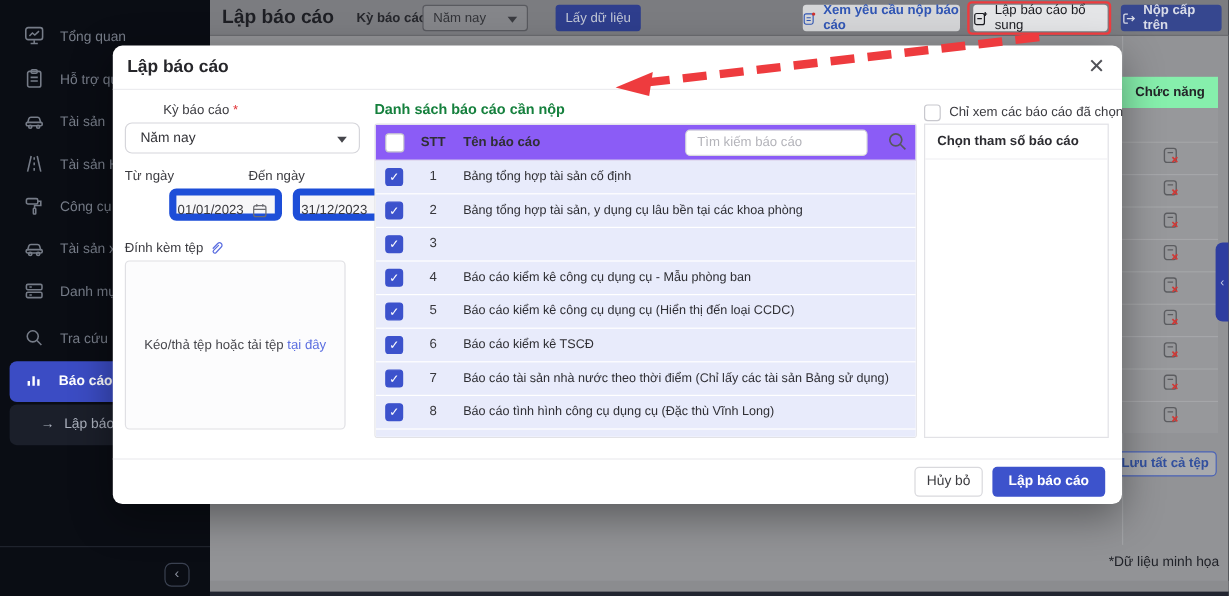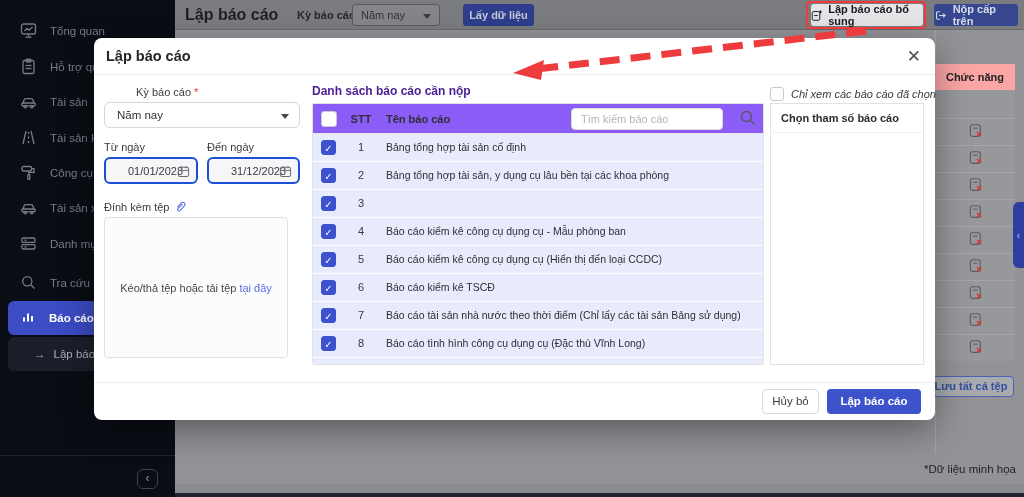--- a/index.html
+++ b/index.html
@@ -15,30 +15,30 @@
   .side-sub { position:absolute; left:8px; width:167px; height:34px; background:#1b1f2a; border-radius:6px; display:flex; align-items:center; gap:8px; padding-left:26px; color:#aab0bc; font-size:11.5px; }
   .side-divider { position:absolute; left:0; top:455px; width:175px; height:1px; background:#1f232d; }
   .collapse-btn { position:absolute; left:137px; top:469px; width:21px; height:20px; border:1.5px solid #3a4150; border-radius:6px; color:#8b919e; font-size:12px; text-align:center; line-height:17px; }
 
   
   .topbar { position:absolute; left:175px; top:0; width:849px; height:30px; background:#7b7c80; border-bottom:1px solid #6b6c70; z-index:2; }
   .tb-title { position:absolute; left:10px; top:0; height:30px; line-height:30px; font-size:16px; font-weight:bold; color:#1e1f24; }
   .tb-period-label { position:absolute; left:122px; top:0; height:30px; line-height:30px; font-size:11px; font-weight:bold; color:#26272c; }
   .tb-select { position:absolute; left:177px; top:4px; width:88px; height:22px; background:#85868a; border:1px solid #595a5f; border-radius:3px; font-size:11px; color:#323338; line-height:20px; padding-left:8px; }
   .tb-select .caret { position:absolute; right:8px; top:9px; width:0; height:0; border-left:4px solid transparent; border-right:4px solid transparent; border-top:5px solid #3a3b40; }
-  .tb-btn { position:absolute; top:4px; height:22px; border-radius:3px; font-size:11px; display:flex; align-items:center; justify-content:center; gap:6px;font-weight:bold; }
+  .tb-btn { position:absolute; top:4px; height:22px; border-radius:3px; font-size:11px; display:flex; align-items:center; justify-content:center; gap:6px; }
   .tb-getdata { left:288px; width:71px; background:#2e3e8d; color:#c3c8d6; }
   .tb-view { left:494px; width:131px; background:#d5d6d8; color:#3156b4; font-weight:bold; }
   .tb-supp { left:636px; width:112px; background:#e4e5e7; color:#1a1b20; }
   .tb-submit { left:759px; width:84px; background:#36478f; color:#d9dce8; font-weight:bold; }
 
   
   .content { position:absolute; left:175px; top:30px; width:849px; height:467px; background:#929396; z-index:1; }
   .fn-col-border { position:absolute; left:760px; top:0; width:1px; height:424px; background:#a2a3a6; }
-  .fn-header { position:absolute; left:760px; top:34px; width:80px; height:26px; background:#fca5a5; color:#222327; font-size:11px; font-weight:bold; text-align:center; line-height:26px; }
+  .fn-header { position:absolute; left:760px; top:34px; width:80px; height:26px; background:#86efac; color:#222327; font-size:11px; font-weight:bold; text-align:center; line-height:26px; }
   .fn-rows { position:absolute; left:760px; top:60px; width:80px; }
   .fn-row { height:27px; background:#97989b; border-top:1px solid #a5a6a9; display:flex; align-items:center; justify-content:center; }
   .fn-row.empty { height:28px; border-top:none; }
   .save-all { position:absolute; left:753px; top:346px; width:86px; height:21px; background:#a8aaae; border:1.5px solid #4a62b6; border-radius:4px; color:#32509e; font-size:11px; font-weight:bold; text-align:center; line-height:18px; }
   .demo-note { position:absolute; right:8px; top:433px; font-size:11.5px; color:#202228; }
   .strip1 { position:absolute; left:0; top:454px; width:849px; height:9px; background:#8b8c8f; }
   .strip2 { position:absolute; left:0; top:463px; width:849px; height:4px; background:#222530; }
   .edge-tab { position:absolute; left:838px; top:172px; width:11px; height:66px; background:#2e3da0; border-radius:6px 0 0 6px; color:#c6cce4; font-size:10px; display:flex; align-items:center; justify-content:center; }
 
   
@@ -46,45 +46,45 @@
   .m-header { position:absolute; left:0; top:0; width:100%; height:37px; border-bottom:1px solid #ececef; }
   .m-title { position:absolute; left:12px; top:10px; font-size:14.5px; font-weight:bold; color:#26262a; }
   .m-close { position:absolute; right:14px; top:8px; font-size:17px; color:#515258; cursor:default; }
   .m-label { font-size:11px; color:#3b3b40; }
   .req { color:#e2383b; }
   .m-kyb-label { position:absolute; left:10px; top:48px;padding-left:32px; }
   .m-select { position:absolute; left:10px; top:64px; width:196px; height:26px; border:1px solid #d6d6db; border-radius:6px; font-size:11.5px; color:#323237; line-height:24px; padding-left:12px; background:#fff; }
   .m-select .caret { position:absolute; right:10px; top:11px; width:0; height:0; border-left:4px solid transparent; border-right:4px solid transparent; border-top:5px solid #45464b; }
   .m-from-label { position:absolute; left:10px; top:103px; }
   .m-to-label { position:absolute; left:113px; top:103px; }
-  .m-date { position:absolute; top:119px; height:27px; background:#f6f6f8; border:2px solid #1d4ed8; border-radius:6px; font-size:11px; color:#3a3a3f; line-height:25px; padding-left:22px; }
+  .m-date { position:absolute; top:119px; height:27px; background:#f6f6f8; border:6px solid #1d4ed8; border-radius:6px; font-size:11px; color:#3a3a3f; line-height:25px; padding-left:1px;margin-left:37px; }
   .m-date-from { left:10px; width:94px; }
   .m-date-to { left:113px; width:93px; }
   .m-date svg { position:absolute; right:6px; top:6px; }
   .m-attach { position:absolute; left:10px; top:162px; display:flex; align-items:center; gap:5px; }
   .dropzone { position:absolute; left:10px; top:179px; width:184px; height:141px; border:1px solid #e0e0e4; border-radius:4px; background:#fcfcfd; display:flex; align-items:center; justify-content:center; font-size:11px; color:#48484e; }
   .dz-link { color:#5b6ee0; margin-left:3px;text-align:center; }
 
-  .list-title { position:absolute; left:218px; top:46px; font-size:12px; font-weight:bold; color:#4c1d95; }
+  .list-title { position:absolute; left:218px; top:46px; font-size:12px; font-weight:bold; color:#15803d; }
   .rtable { position:absolute; left:218px; top:65px; width:452px; height:262px; border:1px solid #e2e2e6; border-radius:2px; background:#fff; overflow:hidden; }
   .rt-head { position:relative; height:30px; border-bottom:1px solid #e6e6ea; background:#8b5cf6; }
   .cb { width:16px; height:16px; border:1px solid #c8c8ce; border-radius:3px; background:#fff; display:inline-block; }
   .cb.checked { width:15px; height:15px; background:#3c52cc; border:1px solid #3c52cc; color:#fff; font-size:10px; text-align:center; line-height:15px; }
   .rt-head .cb { position:absolute; left:8px; top:7px; }
   .rt-stt { position:absolute; left:30px; top:0; width:36px; text-align:center; line-height:30px; font-size:11px; font-weight:bold; color:#2f2f34; }
   .rt-name { position:absolute; left:73px; top:0; line-height:30px; font-size:11px; font-weight:bold; color:#2f2f34; }
   .rt-search { position:absolute; left:258px; top:4px; width:152px; height:22px; border:1px solid #d8d8dd; border-radius:4px; font-size:11px; color:#b4b4ba; line-height:20px; padding-left:9px; background:#fff; }
   .rt-mag { position:absolute; left:426px; top:5px; }
   .rt-rows { position:absolute; left:0; top:30px; width:452px; height:232px; overflow:hidden; background:#fff; }
   .rrow { position:relative; height:27px; margin-bottom:1px; background:#e8ebfb; }
   .rrow .cb { position:absolute; left:8px; top:6px; }
   .rrow .stt { position:absolute; left:30px; top:0; width:36px; text-align:center; line-height:27px; font-size:11px; color:#37373c; }
   .rrow .rname { position:absolute; left:73px; top:0; line-height:27px; font-size:10.5px; color:#2e2e33; white-space:nowrap; }
 
-  .filter-check { position:absolute; left:676px; top:49px; display:flex; align-items:center; gap:7px; white-space:nowrap;font-style:italic; }
+  .filter-check { position:absolute; left:676px; top:49px; display:flex; align-items:center; gap:7px; white-space:nowrap; }
   .filter-check .cb { width:14px; height:14px; }
   .param-panel { position:absolute; left:676px; top:65px; width:154px; height:262px; border:1px solid #e2e2e6; background:#fff; }
   .param-header { padding:8px 10px; font-size:11px; font-weight:bold; color:#2c2c31; border-bottom:1px solid #f0f0f3; }
 
   .m-footer { position:absolute; left:0; top:344px; width:100%; height:38px; border-top:1px solid #ececef; display:flex; align-items:center; justify-content:flex-end; gap:8px; padding-right:14px; }
   .btn-cancel { width:57px; height:25px; background:#fff; border:1px solid #d9d9dd; border-radius:4px; font-size:11.5px; color:#3c3c40; text-align:center; line-height:23px; }
   .btn-primary { width:94px; height:25px; background:#3d53cc; border-radius:4px; font-size:11.5px; color:#fff; font-weight:bold; text-align:center; line-height:25px; }
 
   
   .red-frame { position:absolute; left:806px; top:1px; width:120px; height:28px; border:2.5px solid #ee3b3e; border-radius:4px; z-index:45; }
@@ -185,20 +185,29 @@
   </div>
 
   <div class="topbar">
     <div class="tb-title">Lập báo cáo</div>
     <div class="tb-period-label">Kỳ báo cáo</div>
     <div class="tb-select">
       <span>Năm nay</span>
       <span class="caret"></span>
     </div>
     <div class="tb-btn tb-getdata">Lấy dữ liệu</div>
+    <div class="tb-btn tb-view">
+      <svg width="13" height="13" viewBox="0 0 14 14">
+          <rect x="1.5" y="2" width="9.5" height="11" rx="2" fill="none" stroke="#3156b4" stroke-width="1.2"></rect>
+          <line x1="4" y1="6" x2="8.5" y2="6" stroke="#3156b4" stroke-width="1.1"></line>
+          <line x1="4" y1="9" x2="8.5" y2="9" stroke="#3156b4" stroke-width="1.1"></line>
+          <circle cx="11.5" cy="2.2" r="1.8" fill="#d1322f"></circle>
+        </svg>
+      <span>Xem yêu cầu nộp báo cáo</span>
+    </div>
     <div class="tb-btn tb-supp">
       <svg width="13" height="13" viewBox="0 0 14 14">
           <rect x="1.5" y="2" width="9.5" height="11" rx="2" fill="none" stroke="#1a1b20" stroke-width="1.2"></rect>
           <line x1="4" y1="7" x2="8.5" y2="7" stroke="#1a1b20" stroke-width="1.1"></line>
           <line x1="11.8" y1="0.6" x2="11.8" y2="4.4" stroke="#1a1b20" stroke-width="1.2"></line>
           <line x1="9.9" y1="2.5" x2="13.7" y2="2.5" stroke="#1a1b20" stroke-width="1.2"></line>
         </svg>
       <span>Lập báo cáo bổ sung</span>
     </div>
     <div class="tb-btn tb-submit">

